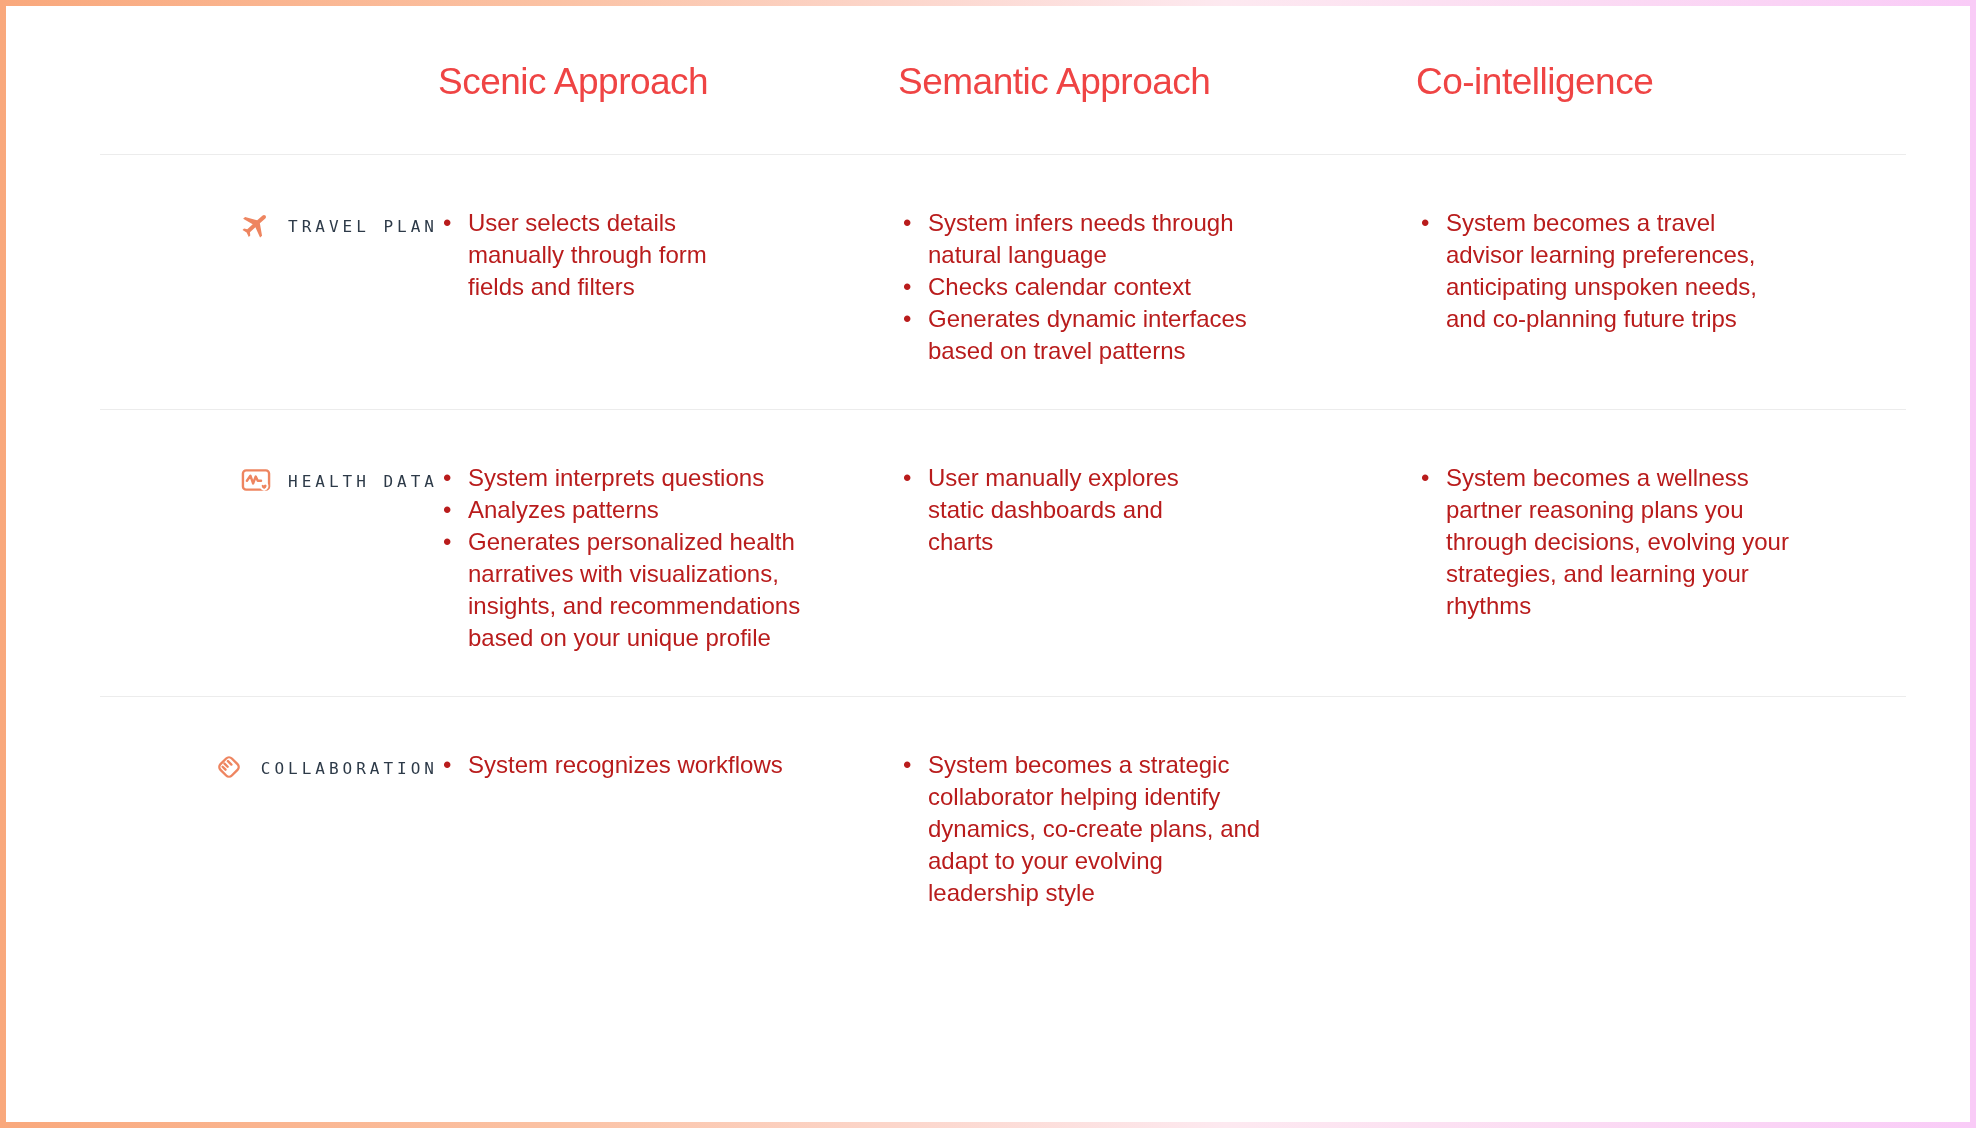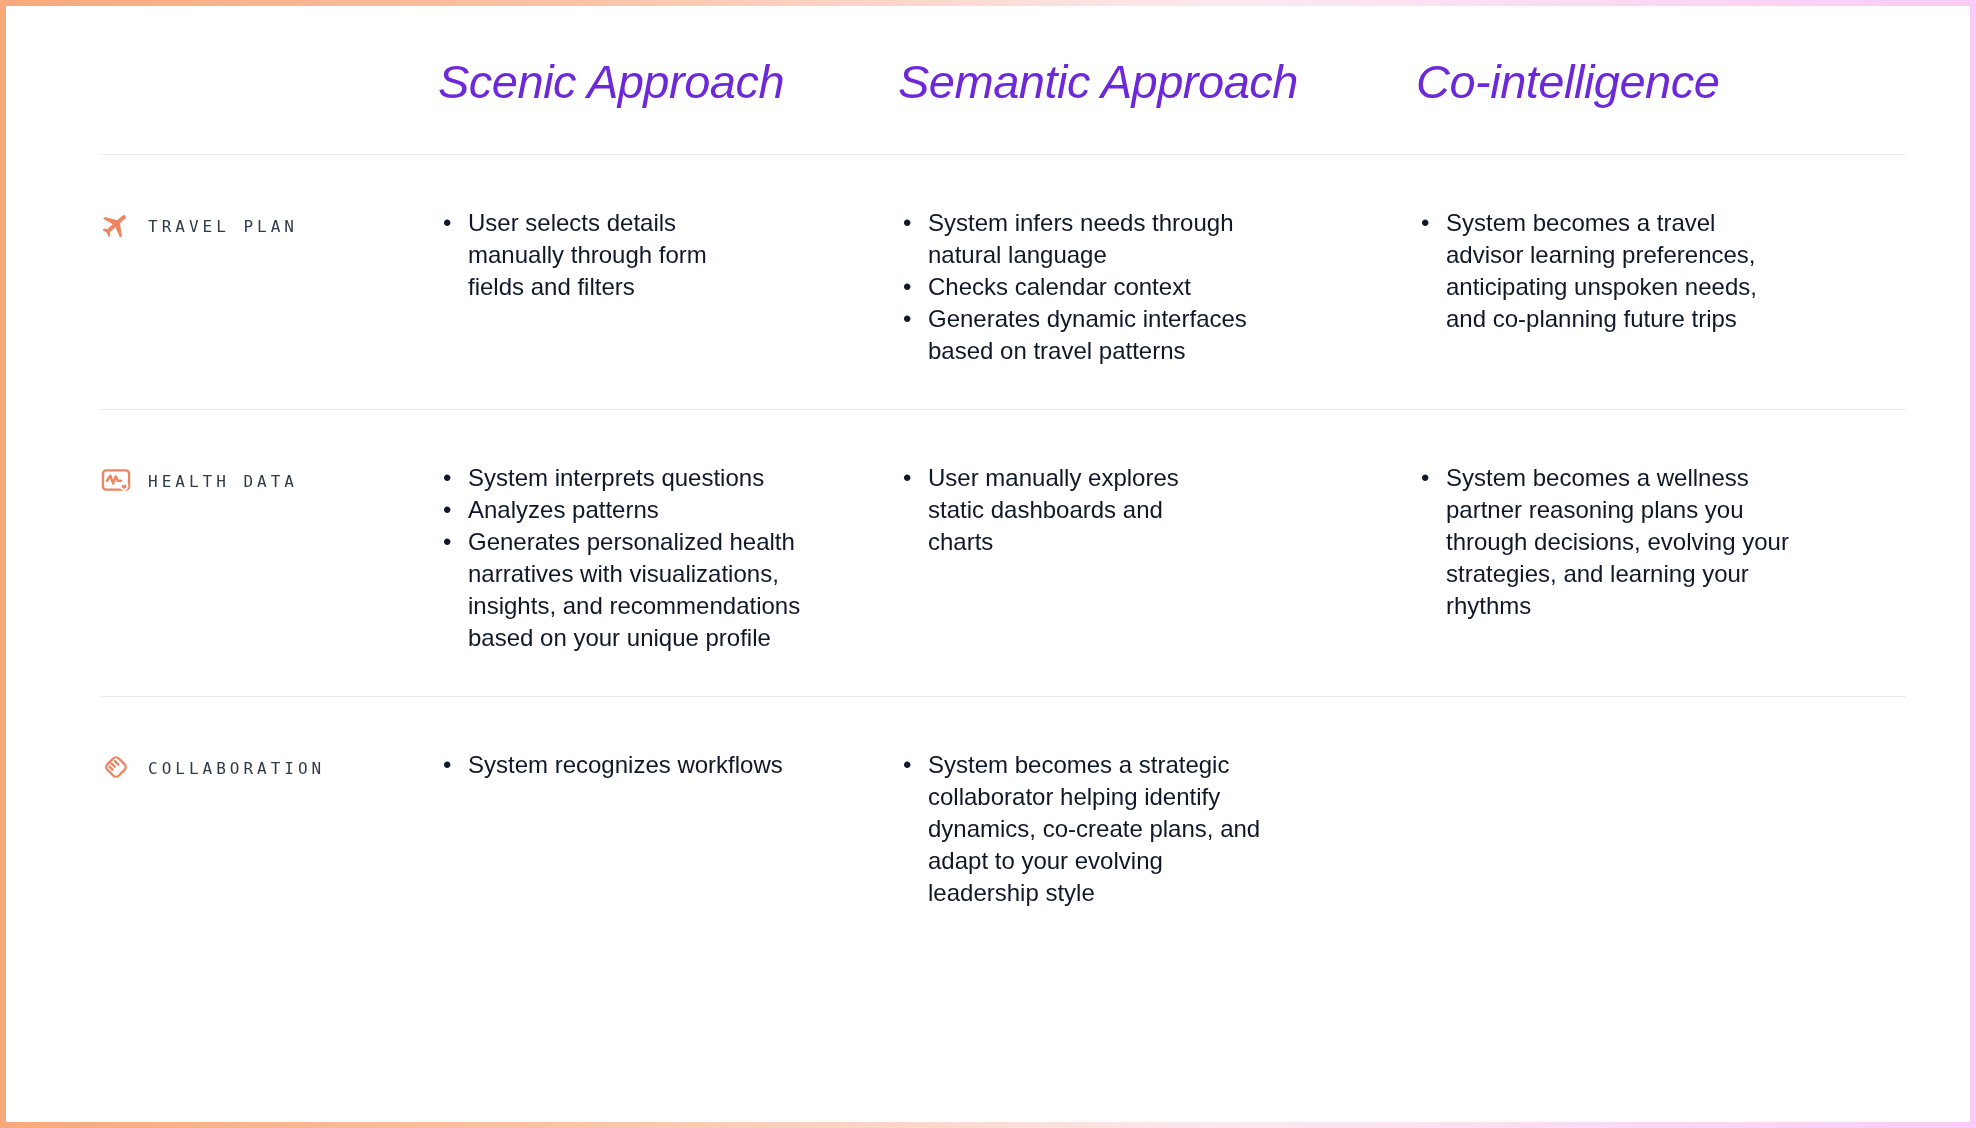--- a/index.html
+++ b/index.html
@@ -22,40 +22,40 @@
     overflow:hidden;
   }
   .grid-row{
     display:grid;
     grid-template-columns:338px 460px 518px 484px;
   }
   .header-row{
     border-bottom:1px solid #ECECEC;
   }
   .header-cell{
-    font-size:47px;
+    font-size:37px;
     letter-spacing:-0.5px;
     font-weight:400;
-    color:#6d28d9;
+    color:#ef4444;
     padding:50px 0 46px 0;
     line-height:52px;
-    font-style:italic;
   }
   .body-row{
     padding:52px 0 42px 0;
     border-bottom:1px solid #ECECEC;
   }
   .body-row.last{
     border-bottom:none;
   }
   .label-cell{
     display:flex;
     align-items:flex-start;
     gap:16px;
     padding-top:2px;
+    justify-content:flex-end;
   }
   .icon{
     width:32px;height:32px;
     flex:none;
   }
   .icon svg{width:32px;height:32px;display:block;}
   .row-label{
     font-family:"DejaVu Sans Mono", monospace;
     font-size:16px;
     letter-spacing:4px;
@@ -64,21 +64,21 @@
     white-space:nowrap;
   }
   ul.bullets{
     margin:0;padding:0;list-style:none;
   }
   ul.bullets li{
     position:relative;
     padding-left:30px;
     font-size:24px;
     line-height:32px;
-    color:#0f172a;
+    color:#b91c1c;
   }
   ul.bullets li::before{
     content:"\2022";
     position:absolute;
     left:5px;
     top:0;
   }
   .cell-scenic li{max-width:300px;}
   .cell-semantic li{max-width:360px;}
   .cell-co li{max-width:345px;}

